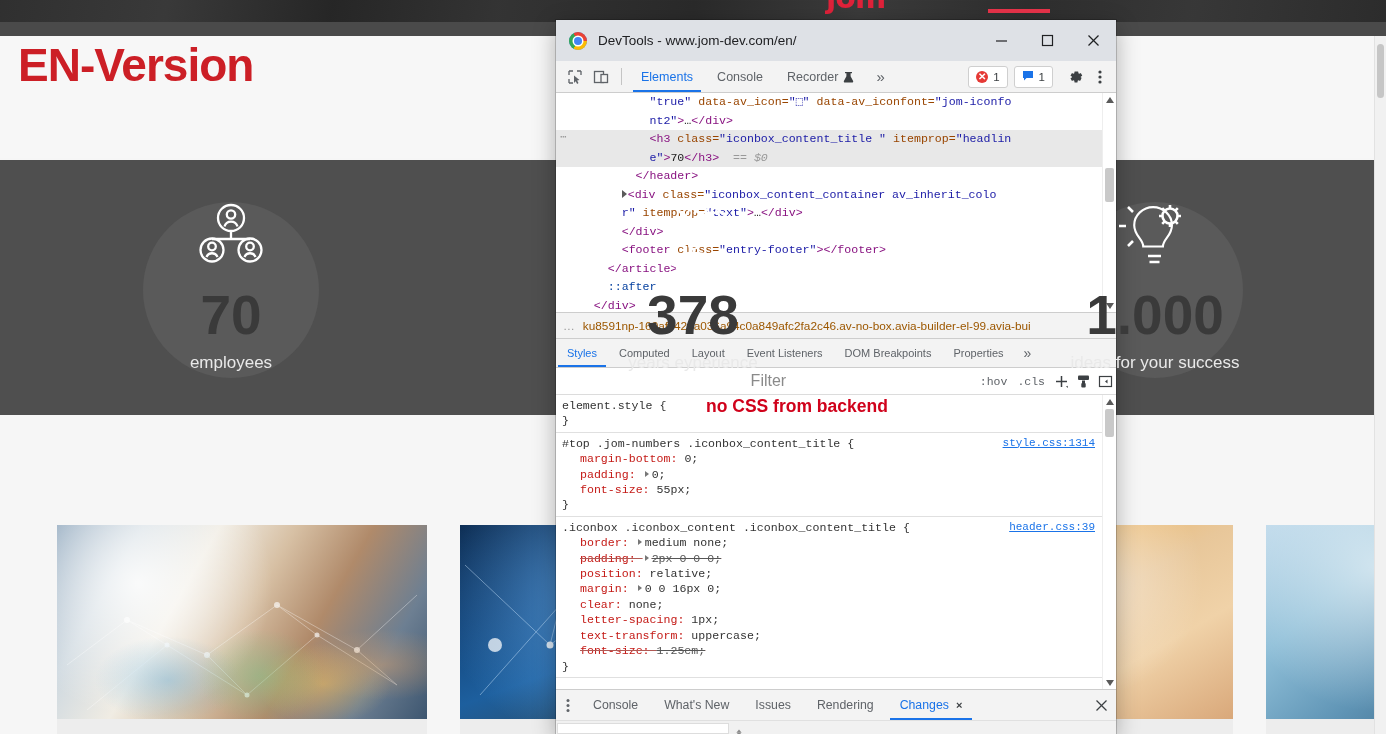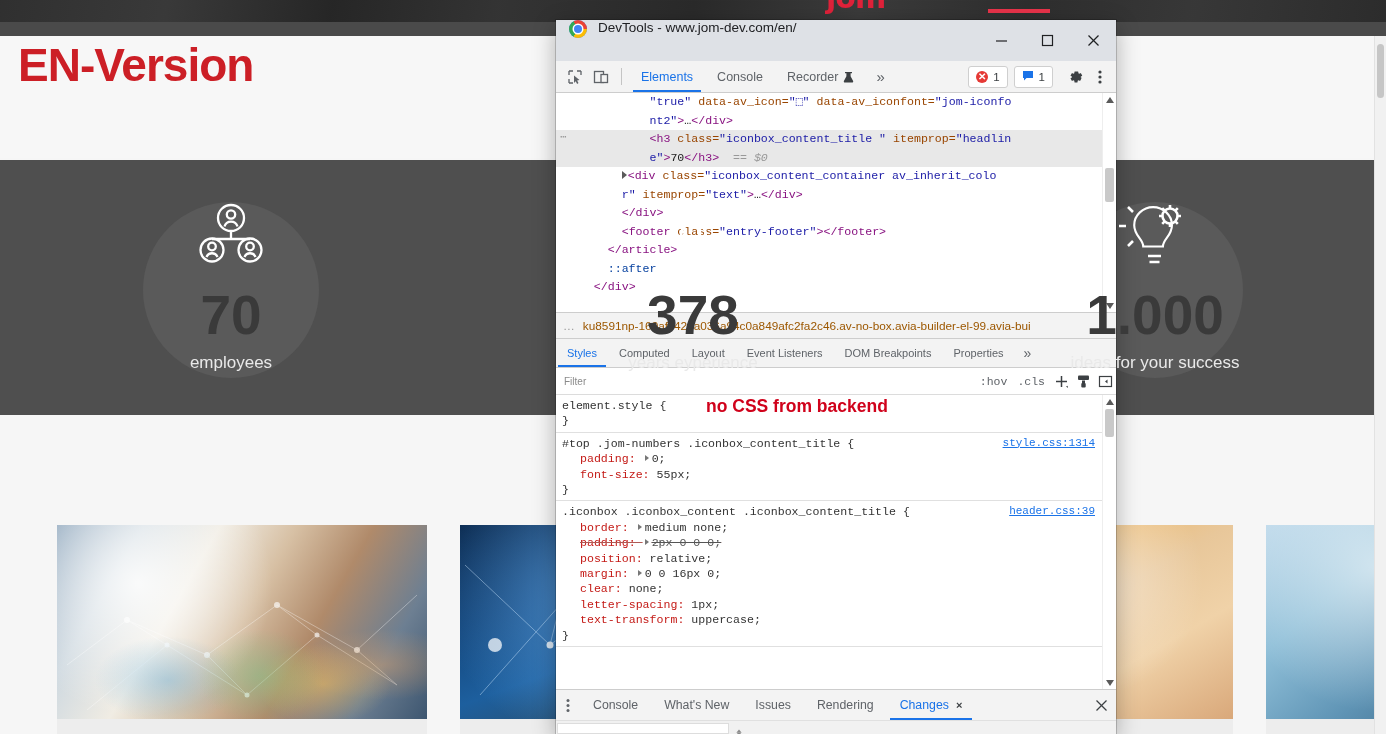--- a/index.html
+++ b/index.html
@@ -69,21 +69,21 @@
   .site-scroll{position:absolute;right:0;top:36px;width:11px;height:698px;background:#f1f1f1;
     border-left:1px solid #e2e2e2;}
   .site-scroll .thumb{position:absolute;left:2px;top:8px;width:7px;height:54px;background:#c6c6c6;border-radius:4px;}
 
   
   #devtools{position:absolute;left:556px;top:20px;width:560px;height:714px;
     background:#ffffff;box-shadow:0 0 0 1px rgba(0,0,0,.18),0 6px 22px rgba(0,0,0,.30);
     display:flex;flex-direction:column;overflow:hidden;
     font-family:"Liberation Sans",sans-serif;}
 
-  .titlebar{height:41px;background:#dee1e6;display:flex;
+  .titlebar{height:41px;background:#dee1e6;display:flex;align-items:center;
     flex:0 0 auto;position:relative;}
   .chrome-logo{width:18px;height:18px;border-radius:50%;margin-left:13px;flex:0 0 auto;
     position:relative;overflow:hidden;background:#4285f4;}
   .chrome-logo .r{position:absolute;inset:0;background:
      conic-gradient(from -30deg,#ea4335 0deg 120deg,#fbbc05 120deg 240deg,#34a853 240deg 360deg);}
   .chrome-logo .c{position:absolute;left:5px;top:5px;width:8px;height:8px;border-radius:50%;
      background:#4285f4;box-shadow:0 0 0 1.5px #fff;}
   .title-text{margin-left:11px;font-size:13.5px;color:#202124;white-space:nowrap;}
   .winbtns{margin-left:auto;display:flex;height:41px;}
   .winbtn{width:46px;height:41px;display:flex;align-items:center;justify-content:center;}
@@ -138,21 +138,21 @@
   
   .stabs{flex:0 0 28px;background:#f3f3f3;border-bottom:1px solid #cdcdcd;display:flex;align-items:stretch;}
   .stab{display:flex;align-items:center;padding:0 11px;font-size:11px;color:#5f6368;position:relative;white-space:nowrap;}
   .stab.active{color:#1a73e8;}
   .stab.active:after{content:"";position:absolute;left:2px;right:2px;bottom:0;height:2px;background:#1a73e8;}
   .stab.chev{padding:0 9px;font-size:14px;}
 
   
   .filterrow{flex:0 0 26px;background:#fff;border-bottom:1px solid #dcdcdc;display:flex;align-items:center;}
   .filter-input{flex:1 1 auto;height:20px;margin-left:6px;border:0;outline:0;background:transparent;
-    font-size:10px;color:#a16207;font-family:"Liberation Sans",sans-serif;}
+    font-size:16px;color:#a16207;font-family:"Liberation Sans",sans-serif;text-align:center;}
   .filter-input::placeholder{color:#8a8a8a;}
   .fbtn{font-size:11.5px;color:#5f6368;padding:0 5px;font-family:"Liberation Mono",monospace;}
   .ficon{width:22px;height:22px;display:flex;align-items:center;justify-content:center;}
 
   
   .stylespane{flex:1 1 auto;position:relative;background:#fff;overflow:hidden;
     font-family:"Liberation Mono","DejaVu Sans Mono",monospace;font-size:11.6px;line-height:15.4px;padding-left:12px;}
   .rules{position:absolute;left:0;top:0;right:13px;}
   .rule{border-bottom:1px solid #e0e0e0;padding:3px 0 3px 6px;position:relative;}
   .sel-line{color:#333;white-space:nowrap;}
@@ -433,20 +433,21 @@
       </div>
     </div>
   </div>
 
   <div class="dom">
     <div class="dom-rows" id="dom-rows">
         <div class="domrow"><span>            </span><span class="av">"true"</span><span class=""> </span><span class="at">data-av_icon=</span><span class="av">"⬚"</span><span class=""> </span><span class="at">data-av_iconfont=</span><span class="av">"jom-iconfo</span></div>
         <div class="domrow"><span>            </span><span class="av">nt2"</span><span class="tg">&gt;</span><span class="tx">…</span><span class="tg">&lt;/div&gt;</span></div>
         <div class="domrow sel"><span class="dots">⋯</span><span>            </span><span class="tg">&lt;h3 </span><span class="at">class=</span><span class="av">"iconbox_content_title "</span><span class=""> </span><span class="at">itemprop=</span><span class="av">"headlin</span></div>
         <div class="domrow sel"><span>            </span><span class="av">e"</span><span class="tg">&gt;</span><span class="tx">70</span><span class="tg">&lt;/h3&gt;</span><span class="gr">  == $0</span></div>
+        <div class="domrow"><span>          </span><span class="tg">&lt;/header&gt;</span></div>
         <div class="domrow"><span>        </span><span style="display: inline-block; width: 0px; height: 0px; border-left: 5px solid rgb(90, 90, 90); border-top: 4px solid transparent; border-bottom: 4px solid transparent; margin-right: 1px;"></span><span class="tg">&lt;div </span><span class="at">class=</span><span class="av">"iconbox_content_container av_inherit_colo</span></div>
         <div class="domrow"><span>        </span><span class="av">r"</span><span class=""> </span><span class="at">itemprop=</span><span class="av">"text"</span><span class="tg">&gt;</span><span class="tx">…</span><span class="tg">&lt;/div&gt;</span></div>
         <div class="domrow"><span>        </span><span class="tg">&lt;/div&gt;</span></div>
         <div class="domrow"><span>        </span><span class="tg">&lt;footer </span><span class="at">class=</span><span class="av">"entry-footer"</span><span class="tg">&gt;&lt;/footer&gt;</span></div>
         <div class="domrow"><span>      </span><span class="tg">&lt;/article&gt;</span></div>
         <div class="domrow"><span>      </span><span class="ps">::after</span></div>
         <div class="domrow"><span>    </span><span class="tg">&lt;/div&gt;</span></div>
       </div>
     <div class="dom-sb">
       <div class="sb-arrow">
@@ -520,34 +521,36 @@
 
   <div class="stylespane">
     <div class="rules" id="rules">
         <div class="rule">
           <div class="sel-line">element.style {</div>
           <div class="brace">}</div>
         </div>
         <div class="rule">
           <div class="sel-line">#top .jom-numbers .iconbox_content_title {</div>
           <a class="src" href="#">style.css:1314</a>
+          <div class="decl"><span class="p">margin-bottom: </span><span class="v">0;</span></div>
           <div class="decl"><span class="p">padding: </span><span class="arrow"></span><span class="v">0;</span></div>
           <div class="decl"><span class="p">font-size: </span><span class="v">55px;</span></div>
           <div class="brace">}</div>
         </div>
         <div class="rule">
           <div class="sel-line">.iconbox .iconbox_content .iconbox_content_title {</div>
           <a class="src" href="#">header.css:39</a>
           <div class="decl"><span class="p">border: </span><span class="arrow"></span><span class="v">medium none;</span></div>
           <div class="decl off"><span class="p">padding: </span><span class="arrow"></span><span class="v">2px 0 0 0;</span></div>
           <div class="decl"><span class="p">position: </span><span class="v">relative;</span></div>
           <div class="decl"><span class="p">margin: </span><span class="arrow"></span><span class="v">0 0 16px 0;</span></div>
           <div class="decl"><span class="p">clear: </span><span class="v">none;</span></div>
           <div class="decl"><span class="p">letter-spacing: </span><span class="v">1px;</span></div>
           <div class="decl"><span class="p">text-transform: </span><span class="v">uppercase;</span></div>
+          <div class="decl off"><span class="p">font-size: </span><span class="v">1.25em;</span></div>
           <div class="brace">}</div>
         </div>
       </div>
     <div class="overlay-note">no CSS from backend</div>
     <div class="sp-sb">
       <div class="sb-arrow">
         <svg width="8" height="6" viewBox="0 0 8 6" fill="#5a5a5a">
             <path d="M4 0l4 6H0z"></path>
           </svg>
       </div>

